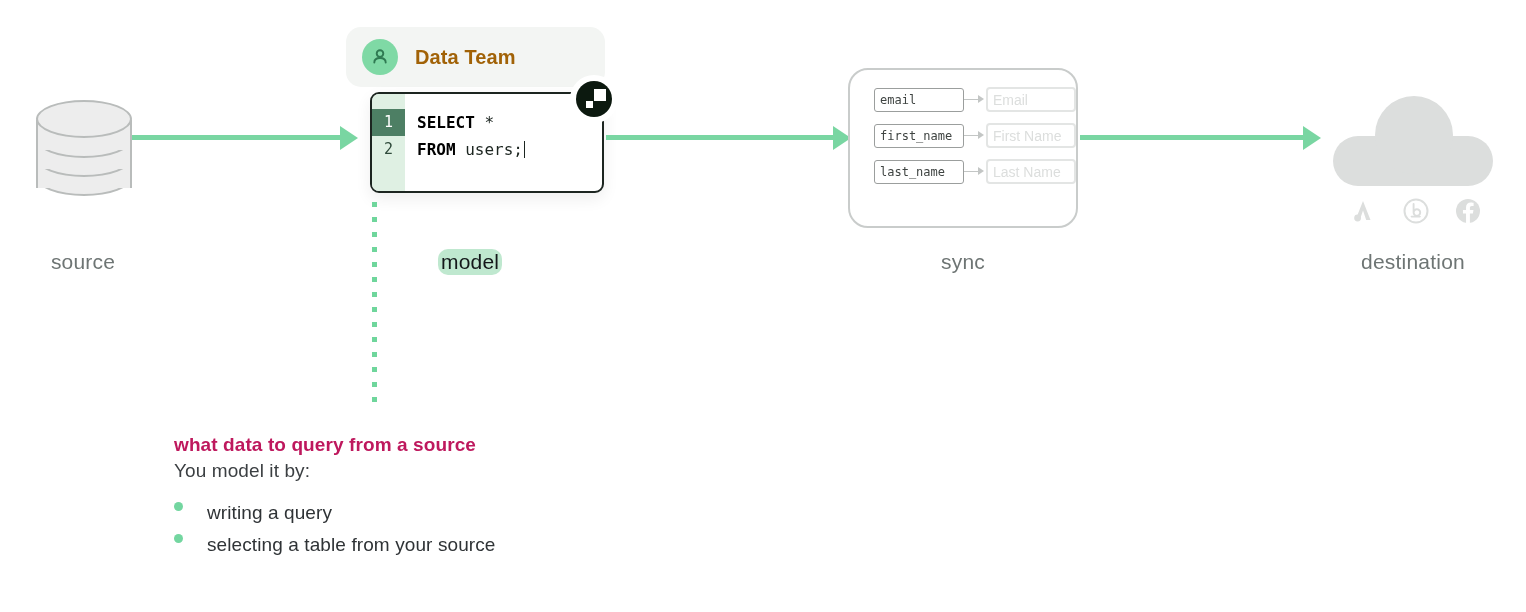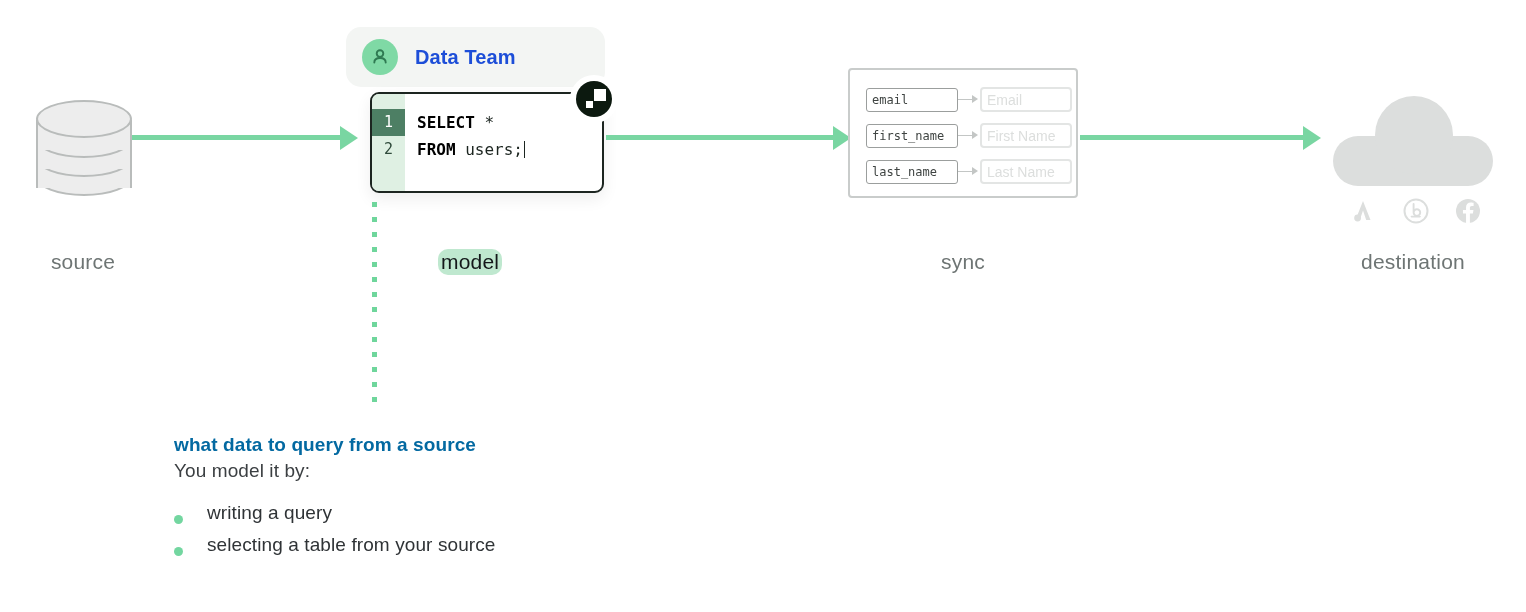--- a/index.html
+++ b/index.html
@@ -40,21 +40,21 @@
   
   #teamcard{
     position:absolute;left:346px;top:27px;width:259px;height:60px;
     background:#f3f5f3;border-radius:15px;display:flex;align-items:center;
   }
   #avatar{
     width:36px;height:36px;border-radius:50%;background:#7fd9a5;
     margin-left:16px;display:flex;align-items:center;justify-content:center;flex:none;
   }
   #teamname{
-    margin-left:17px;font-size:20px;font-weight:600;color:#1d4ed8;letter-spacing:.1px;
+    margin-left:17px;font-size:20px;font-weight:600;color:#a16207;letter-spacing:.1px;
   }
 
   
   #editor{
     position:absolute;left:370px;top:92px;width:234px;height:101px;
     background:#ffffff;border:2.5px solid #1c2520;border-radius:9px;
     box-sizing:border-box;overflow:hidden;display:flex;
     box-shadow:0 6px 16px rgba(0,0,0,.07);
   }
   #gutter{
@@ -88,23 +88,23 @@
   #dots i{display:block;width:5px;height:5px;background:#6fd69c;margin-bottom:10px;}
 
   
   #model-label{
     position:absolute;left:438px;top:249px;background:#bfe8cf;
     color:#14181a;font-size:21px;padding:1px 3px;letter-spacing:.2px;border-radius:10px;
   }
 
   
   #syncbox{
-    position:absolute;left:848px;top:68px;width:230px;height:130px;
-    border:2px solid #c9cccb;border-radius:4px;background:#fff;box-sizing:border-box;
-    padding:17px 0 0 0;
+    position:absolute;left:848px;top:68px;width:230px;height:160px;
+    border:2px solid #c9cccb;border-radius:20px;background:#fff;box-sizing:border-box;
+    padding:17px 0 0 8px;
   }
   .field-row{display:flex;align-items:center;margin:0 0 11px 16px;}
   .f-src{
     width:92px;height:24px;box-sizing:border-box;border:1.5px solid #9b9e9d;
     border-radius:3px;font-family:"DejaVu Sans Mono","Liberation Mono",monospace;
     font-size:12px;color:#3f4442;display:flex;align-items:center;padding-left:5px;
   }
   .f-conn{width:22px;height:12px;position:relative;flex:none;}
   .f-conn .ln{position:absolute;left:0;top:5px;width:16px;height:1.5px;background:#c3c6c5;}
   .f-conn .hd{position:absolute;left:14px;top:1.5px;width:0;height:0;
@@ -120,24 +120,24 @@
   #cloud{position:absolute;left:1333px;top:96px;width:160px;height:90px;}
   #cloud .c-base{position:absolute;left:0;top:40px;width:160px;height:50px;
     background:#dcdedd;border-radius:25px;}
   #cloud .c-top{position:absolute;left:42px;top:0;width:78px;height:78px;
     background:#dcdedd;border-radius:39px;}
   #brands{position:absolute;left:1348px;top:196px;width:135px;
     display:flex;justify-content:space-between;align-items:center;}
 
   
   #copy{position:absolute;left:174px;top:434px;width:700px;}
-  #copy h3{margin:0;font-size:19px;font-weight:700;color:#0369a1;letter-spacing:.1px;}
+  #copy h3{margin:0;font-size:19px;font-weight:700;color:#be185d;letter-spacing:.1px;}
   #copy .sub{margin:4px 0 0 0;font-size:19px;color:#3b3f42;letter-spacing:.1px;}
   #bullets{list-style:none;margin:20px 0 0 0;padding:0;}
-  #bullets li{display:flex;align-items:flex-end;margin-bottom:10px;font-size:19px;color:#2f3336;letter-spacing:.1px;}
+  #bullets li{display:flex;align-items:flex-start;margin-bottom:10px;font-size:19px;color:#2f3336;letter-spacing:.1px;}
   #bullets li .bdot{width:9px;height:9px;border-radius:50%;background:#73d6a0;margin-right:24px;flex:none;}
 </style>
 </head>
 <body>
 
 <div id="stage">
 
   <div id="db">
     <div class="db-disc" style="top:58px;"></div>
     <div class="db-body" style="top:58px;"></div>

